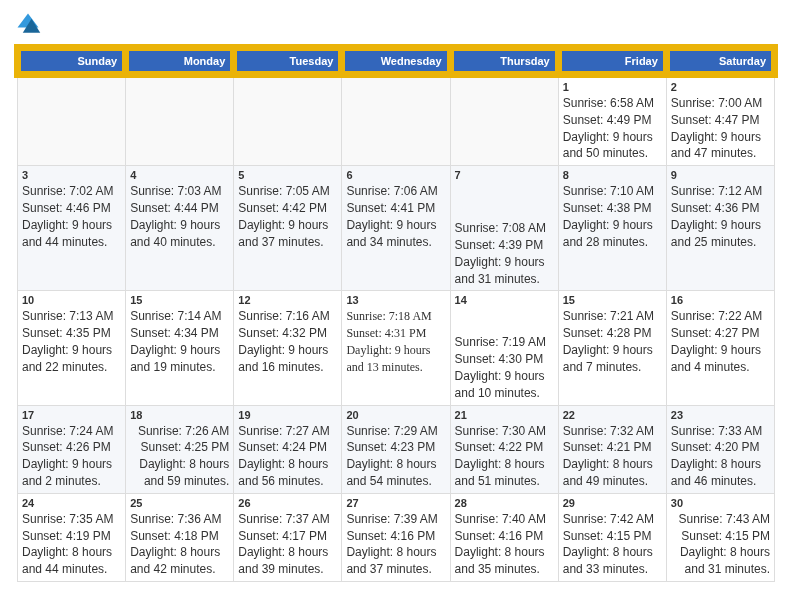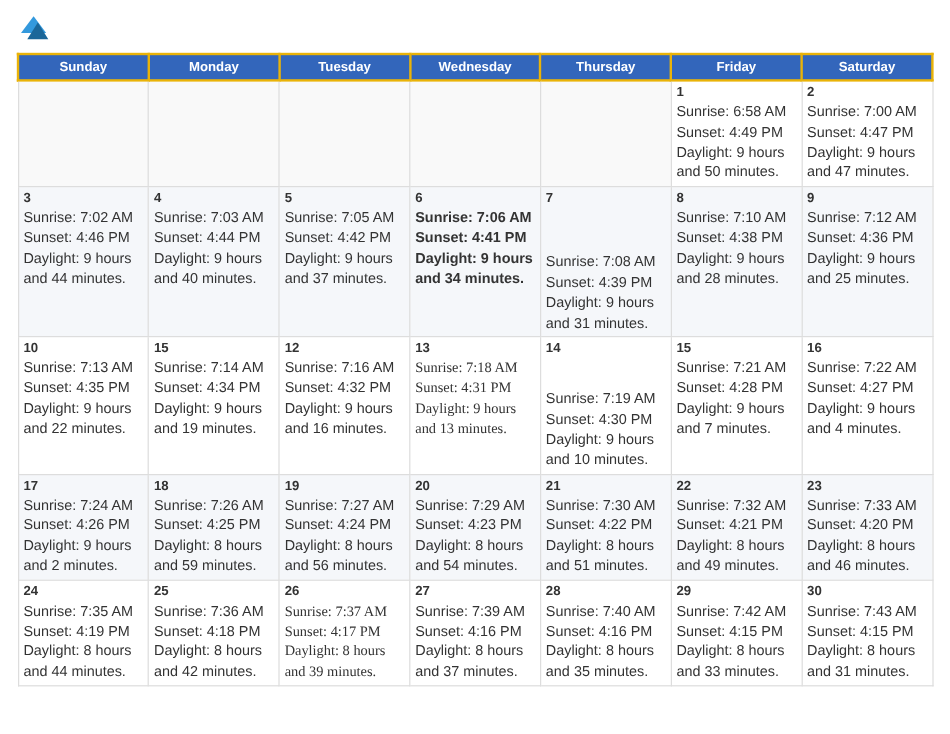--- a/index.html
+++ b/index.html
@@ -55,22 +55,22 @@
       width: 100%;
       border-collapse: collapse;
       table-layout: fixed;
     }
     .calendar th {
       background: #3366bb;
       color: #fff;
       font-size: 11px;
       font-weight: bold;
       padding: 4px 5px;
-      text-align: center;
-      border: 2px solid #eab308;
+      text-align: right;
+      border: 7px solid #eab308;
     }
     .calendar td {
       border: 1px solid #ddd;
       vertical-align: top;
       padding: 3px 4px;
       font-size: 9.5px;
       color: #333;
       height: 80px;
       background: #fff;
     }
@@ -167,21 +167,21 @@
           </td>
           <td>
             <span class="day-number">5</span>
             <div class="day-info" style="white-space: pre-line;">Sunrise: 7:05 AM
 Sunset: 4:42 PM
 Daylight: 9 hours
 and 37 minutes.</div>
           </td>
           <td>
             <span class="day-number">6</span>
-            <div class="day-info" style="white-space: pre-line; font-weight: bold;">Sunrise: 7:06 AM
+            <div class="day-info" style="white-space: pre-line;">Sunrise: 7:06 AM
 Sunset: 4:41 PM
 Daylight: 9 hours
 and 34 minutes.</div>
           </td>
           <td>
             <span class="day-number">7</span>
             <div class="day-info" style="white-space: pre-line; margin-top: 39px;">Sunrise: 7:08 AM
 Sunset: 4:39 PM
 Daylight: 9 hours
 and 31 minutes.</div>
@@ -255,21 +255,21 @@
         <tr>
           <td>
             <span class="day-number">17</span>
             <div class="day-info" style="white-space: pre-line;">Sunrise: 7:24 AM
 Sunset: 4:26 PM
 Daylight: 9 hours
 and 2 minutes.</div>
           </td>
           <td>
             <span class="day-number">18</span>
-            <div class="day-info" style="white-space: pre-line;">Sunrise: 7:26 AM
+            <div class="day-info" style="white-space: pre-line; text-align: right;">Sunrise: 7:26 AM
 Sunset: 4:25 PM
 Daylight: 8 hours
 and 59 minutes.</div>
           </td>
           <td>
             <span class="day-number">19</span>
             <div class="day-info" style="white-space: pre-line;">Sunrise: 7:27 AM
 Sunset: 4:24 PM
 Daylight: 8 hours
 and 56 minutes.</div>
@@ -313,21 +313,21 @@
           </td>
           <td>
             <span class="day-number">25</span>
             <div class="day-info" style="white-space: pre-line;">Sunrise: 7:36 AM
 Sunset: 4:18 PM
 Daylight: 8 hours
 and 42 minutes.</div>
           </td>
           <td>
             <span class="day-number">26</span>
-            <div class="day-info" style="white-space: pre-line; font-family: Liberation Serif, serif;">Sunrise: 7:37 AM
+            <div class="day-info" style="white-space: pre-line;">Sunrise: 7:37 AM
 Sunset: 4:17 PM
 Daylight: 8 hours
 and 39 minutes.</div>
           </td>
           <td>
             <span class="day-number">27</span>
             <div class="day-info" style="white-space: pre-line;">Sunrise: 7:39 AM
 Sunset: 4:16 PM
 Daylight: 8 hours
 and 37 minutes.</div>
@@ -341,21 +341,21 @@
           </td>
           <td>
             <span class="day-number">29</span>
             <div class="day-info" style="white-space: pre-line;">Sunrise: 7:42 AM
 Sunset: 4:15 PM
 Daylight: 8 hours
 and 33 minutes.</div>
           </td>
           <td>
             <span class="day-number">30</span>
-            <div class="day-info" style="white-space: pre-line;">Sunrise: 7:43 AM
+            <div class="day-info" style="white-space: pre-line; text-align: right;">Sunrise: 7:43 AM
 Sunset: 4:15 PM
 Daylight: 8 hours
 and 31 minutes.</div>
           </td>
         </tr>
       </tbody>
   </table>
 </div>
 
 </body></html>

